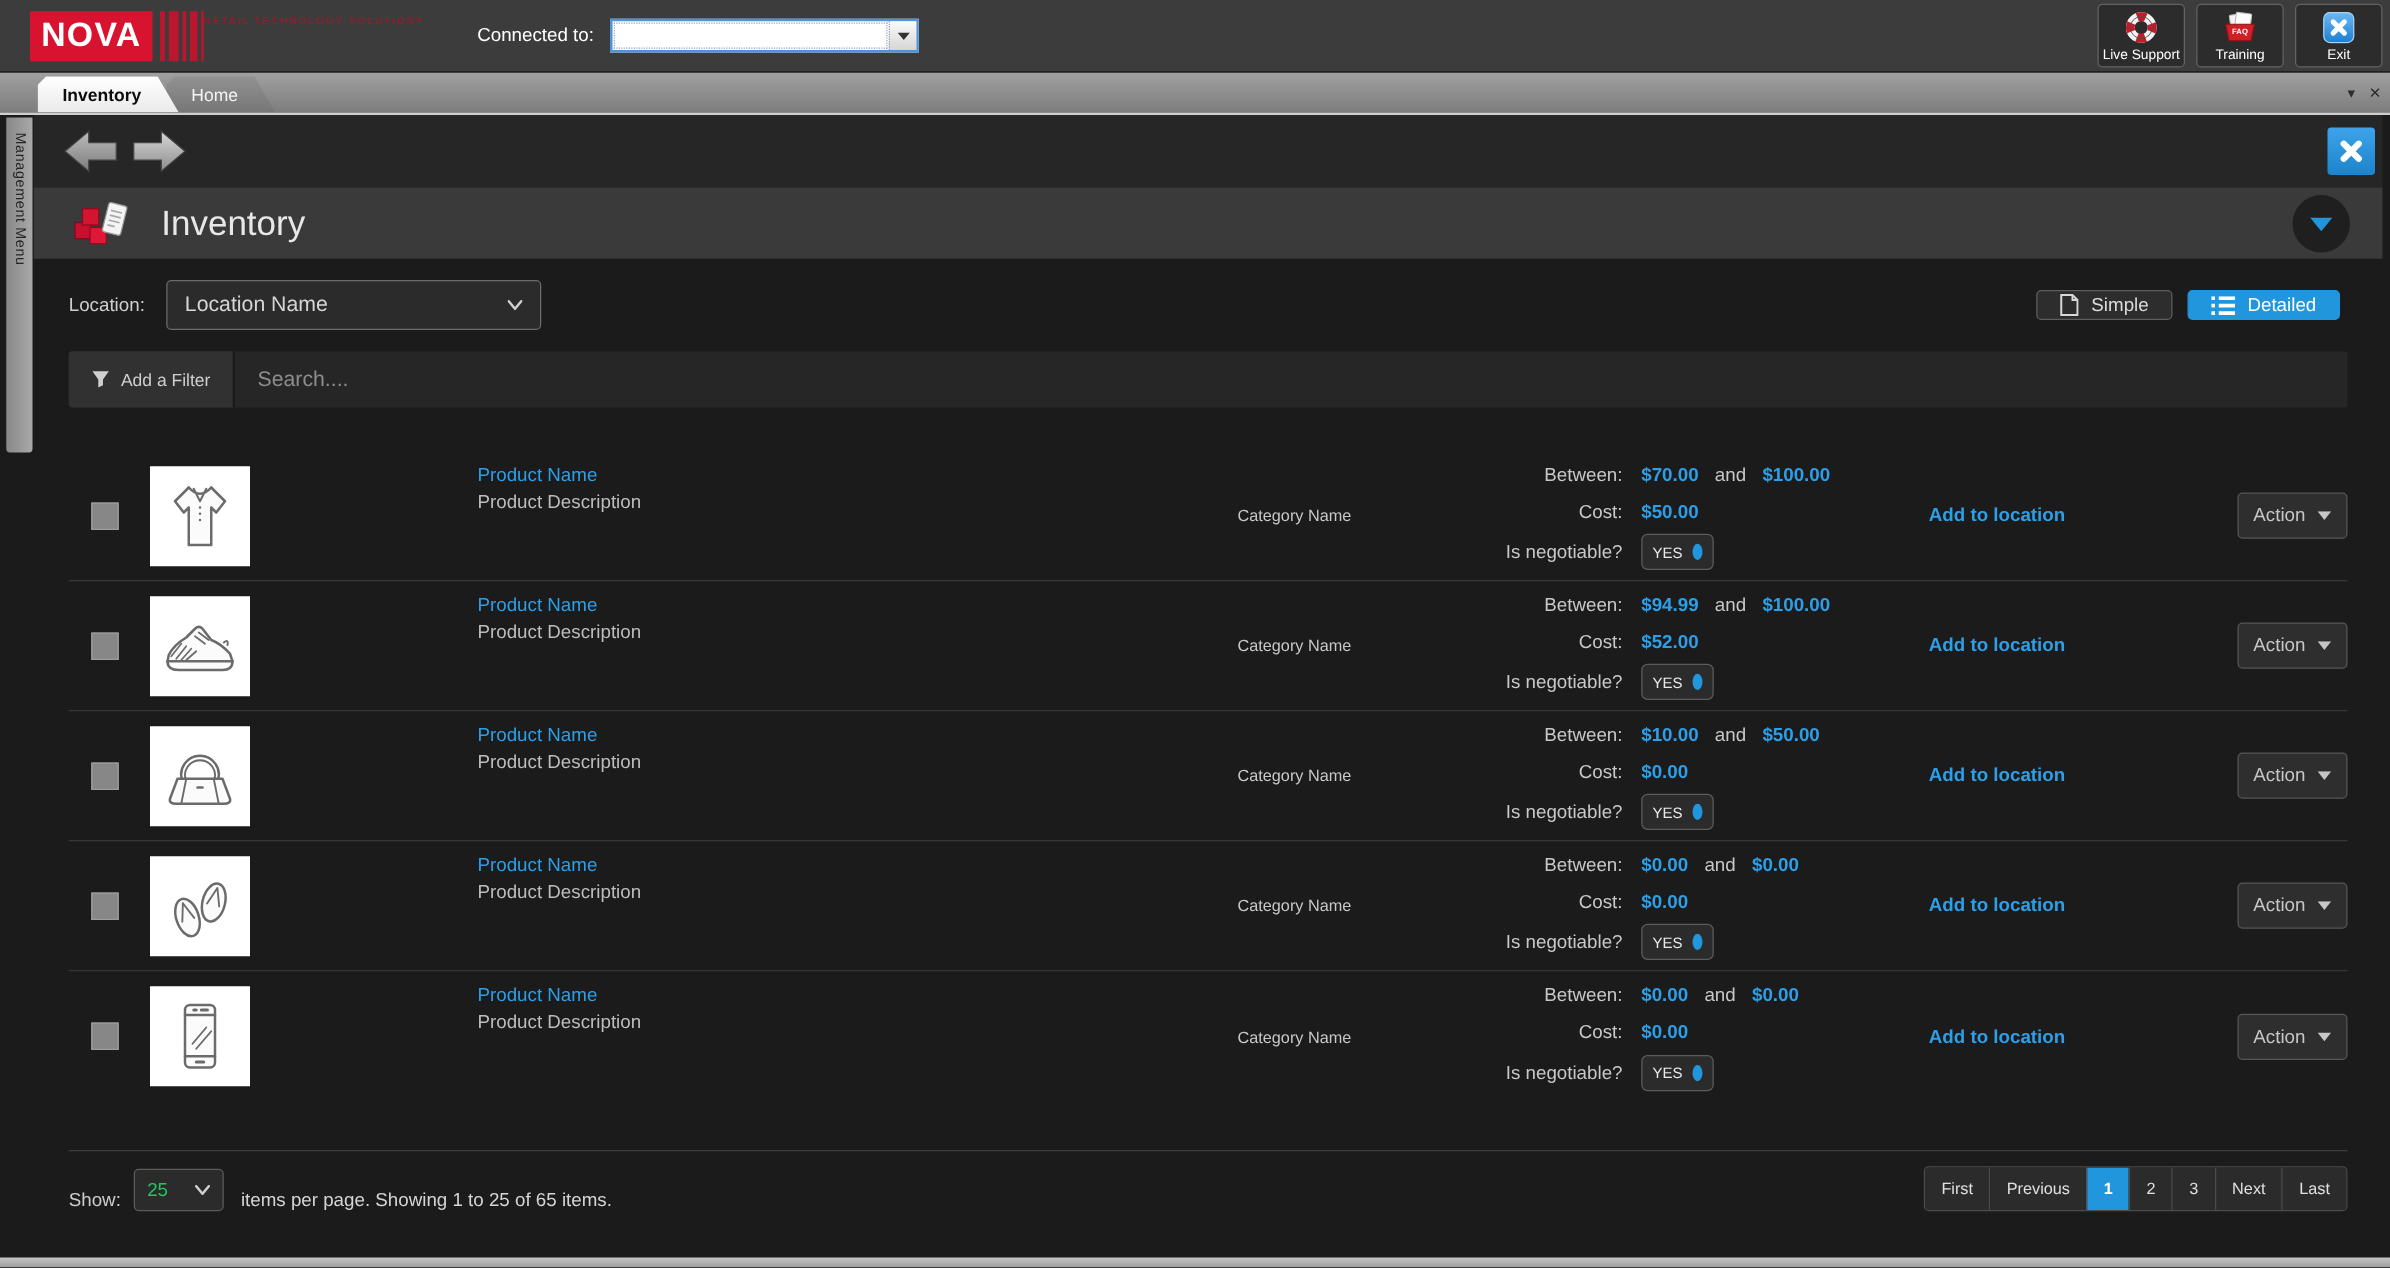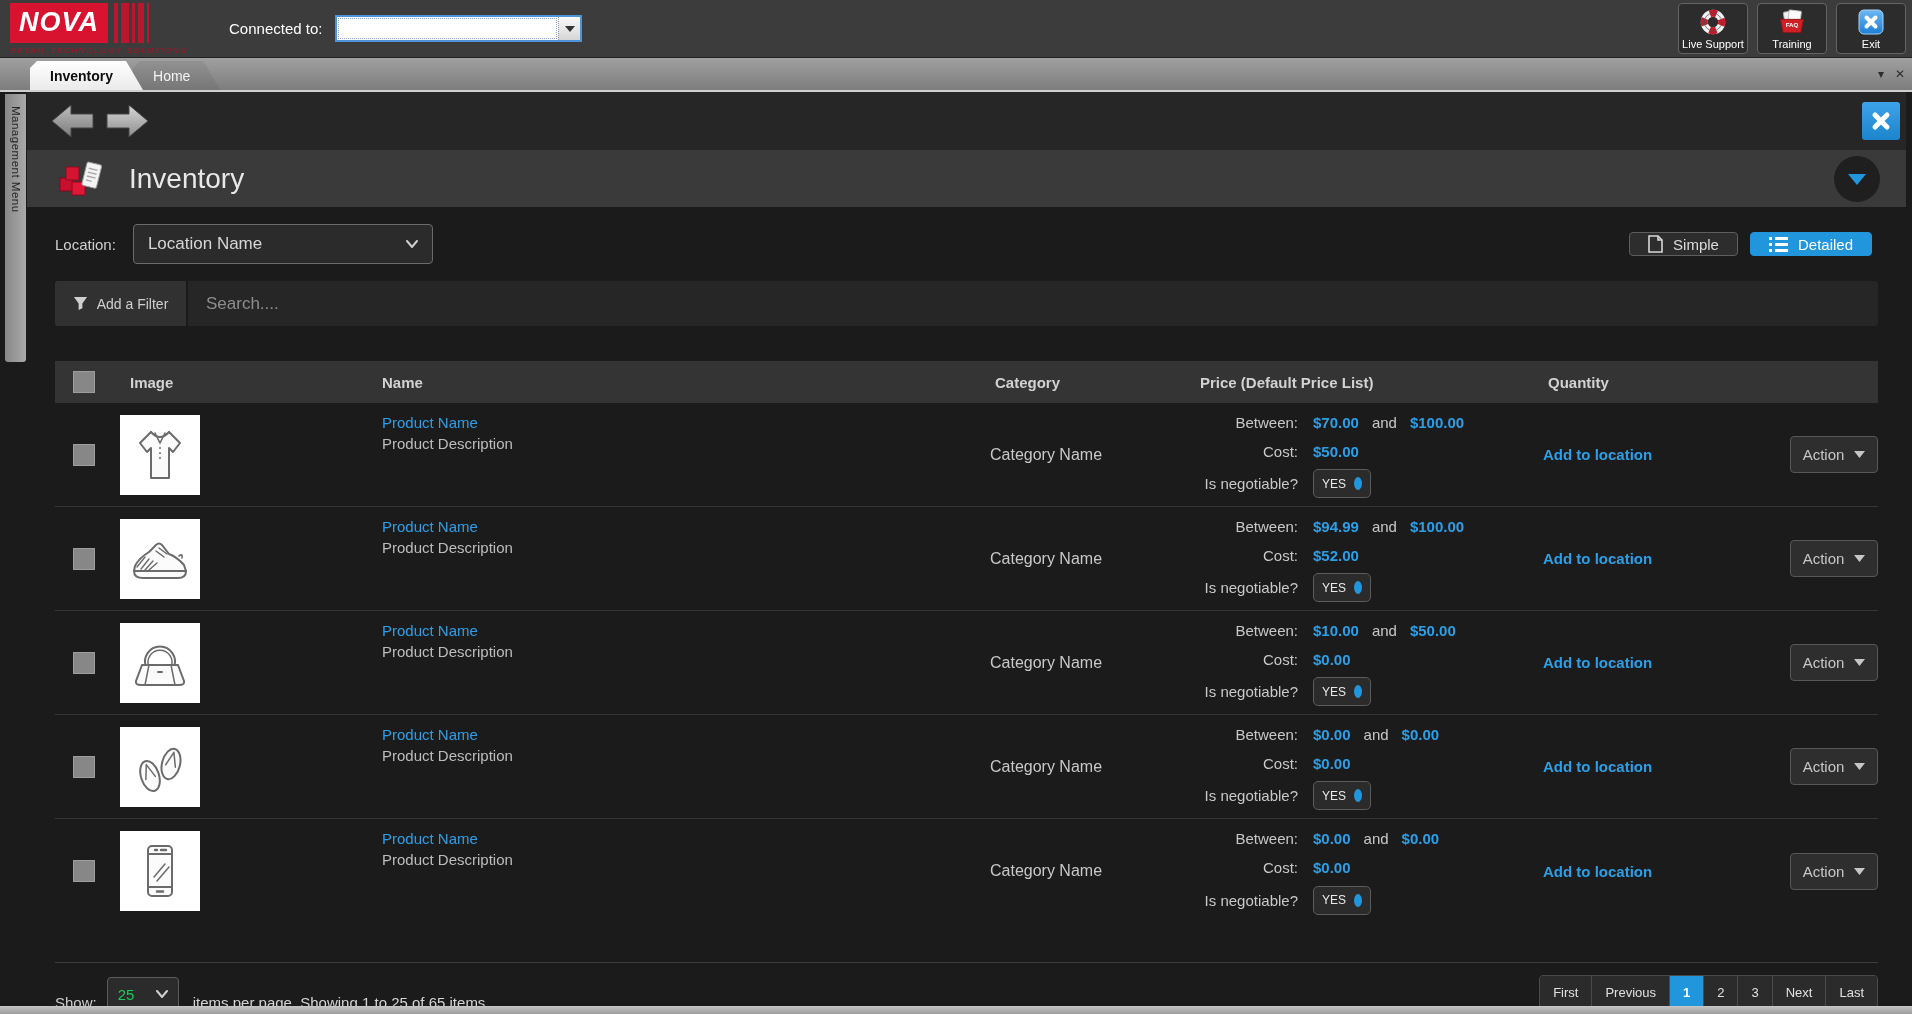--- a/index.html
+++ b/index.html
@@ -2,21 +2,21 @@
 <html><head>
 <meta charset="utf-8">
 <style>
   * { box-sizing: border-box; margin: 0; padding: 0; }
   html, body { width: 1912px; height: 1014px; overflow: hidden;
     background: #1b1b1b; font-family: "Liberation Sans", sans-serif; }
   .app { position: relative; width: 1912px; height: 1014px; }
 
   
   .top-header { height: 57px; background: #3c3c3c; display: flex; align-items: center; position: relative; }
-  .logo-block { margin-left: 10px; display: flex; flex-direction: column; font-style: italic; }
+  .logo-block { margin-left: 24px; display: flex; flex-direction: row; }
   .logo-row { display: flex; align-items: stretch; height: 40px; }
   .nova-box { background: #d8132f; color: #fff; font-weight: bold; font-size: 27px;
     letter-spacing: 1px; padding: 0 9px; display: flex; align-items: center; }
   .bars { display: flex; gap: 3px; margin-left: 6px; }
   .bars div { background: #bb1630; }
   .bars div:nth-child(1){width:4px;} .bars div:nth-child(2){width:8px;}
   .bars div:nth-child(3){width:3px;} .bars div:nth-child(4){width:6px;}
   .bars div:nth-child(5){width:2px;}
   .tagline { color: #b01228; font-size: 8px; letter-spacing: 1.6px; margin-top: 3px; white-space: nowrap; }
   .app-title { margin-left: 34px; font-size: 30px; font-weight: 300; color: #ededed; letter-spacing: 0.5px; }
@@ -91,21 +91,21 @@
   .th-price { padding-left: 25px; } .th-quantity { padding-left: 73px; }
   .checkbox { width: 22px; height: 22px; background: #878787; border: 1px solid #9d9d9d; cursor: pointer; }
   .trow { height: 104px; border-bottom: 1px solid #363636; align-items: center; }
   .trow:last-child { border-bottom: none; }
   .cell-check { display: flex; align-items: center; }
   .prod-img { width: 80px; height: 80px; background: #ffffff; display: flex; align-items: center; justify-content: center; cursor: pointer; }
   .prod-img svg { width: 64px; height: 64px; }
   .cell-name { align-self: start; padding-top: 11px; }
   .prod-name { color: #2c9fe8; font-size: 15px; cursor: pointer; }
   .prod-desc { color: #bdbdbd; font-size: 15px; margin-top: 4px; }
-  .cell-category { color: #c8c8c8; font-size: 16px; padding-left: 30px; }
+  .cell-category { color: #c8c8c8; font-size: 13px; padding-left: 30px; }
   .cell-price { display: flex; flex-direction: column; justify-content: center; gap: 7px; font-size: 15px; }
   .pline { display: flex; align-items: center; min-height: 22px; }
   .plabel { width: 123px; text-align: right; color: #c8c8c8; flex: none; }
   .pvals { margin-left: 15px; display: flex; align-items: center; gap: 13px; }
   .pval { color: #2c9fe8; font-weight: bold; cursor: pointer; }
   .pand { color: #c8c8c8; }
   .toggle { margin-left: 15px; width: 58px; height: 29px; background: #2b2b2b; border: 1px solid #5c5c5c;
     border-radius: 5px; display: flex; align-items: center; padding: 0 8px; cursor: pointer; }
   .toggle .t-label { color: #e9e9e9; font-size: 12px; }
   .toggle .t-dot { width: 13px; height: 13px; border-radius: 50%; background: #2196dd; margin-left: 8px; }
@@ -342,30 +342,20 @@
       <div class="filter-btn">
         <svg width="15" height="15" viewBox="0 0 16 16">
           <path d="M1 1 H15 L10 8 V13 L6 15 V8 Z" fill="#cfcfcf"></path>
         </svg>
         <span>Add a Filter</span>
       </div>
       <input class="search-input" type="text" placeholder="Search...." style="">
     </div>
 
     <div class="table">
-      <div class="thead">
-        <div class="cell-check">
-            <div class="checkbox"></div>
-          </div>
-        <div class="th-image">Image</div>
-        <div class="th-name">Name</div>
-        <div class="th-category">Category</div>
-        <div class="th-price">Price (Default Price List)</div>
-        <div class="th-quantity">Quantity</div>
-      </div>
       <div>
   <div class="trow">
     <div class="cell-check">
               <div class="checkbox"></div>
             </div>
     <div>
               <div class="prod-img">
       <svg viewBox="0 0 64 64">
                   <use href="#sym-shirt" xlink:href="#sym-shirt"></use>
                 </svg>

